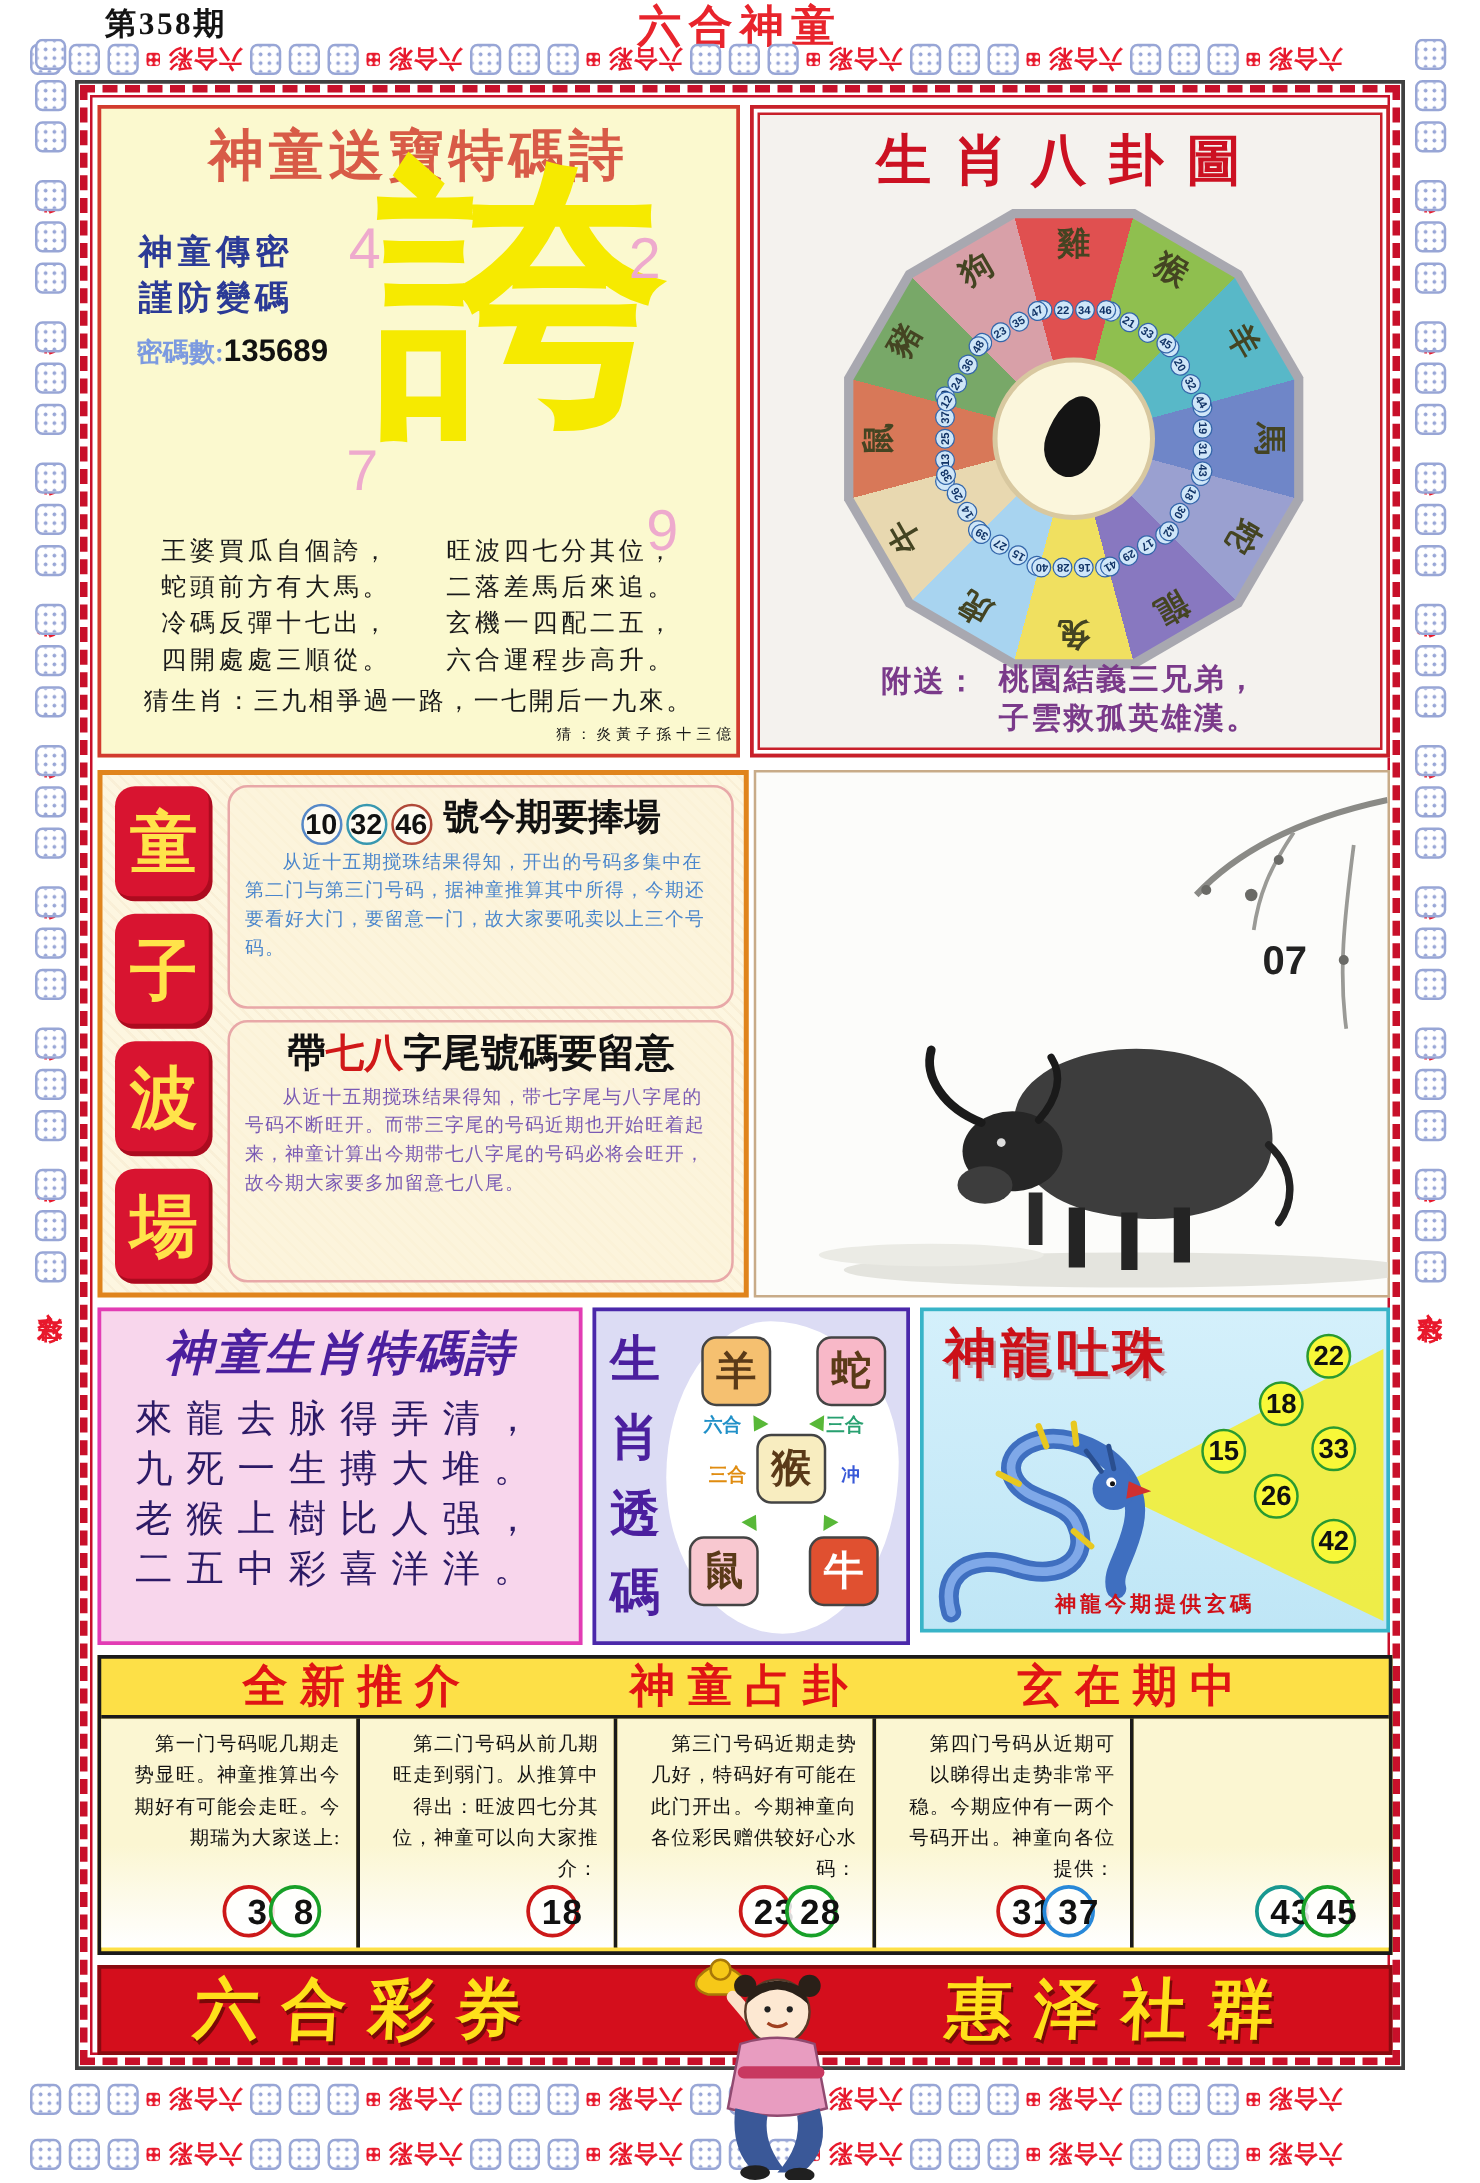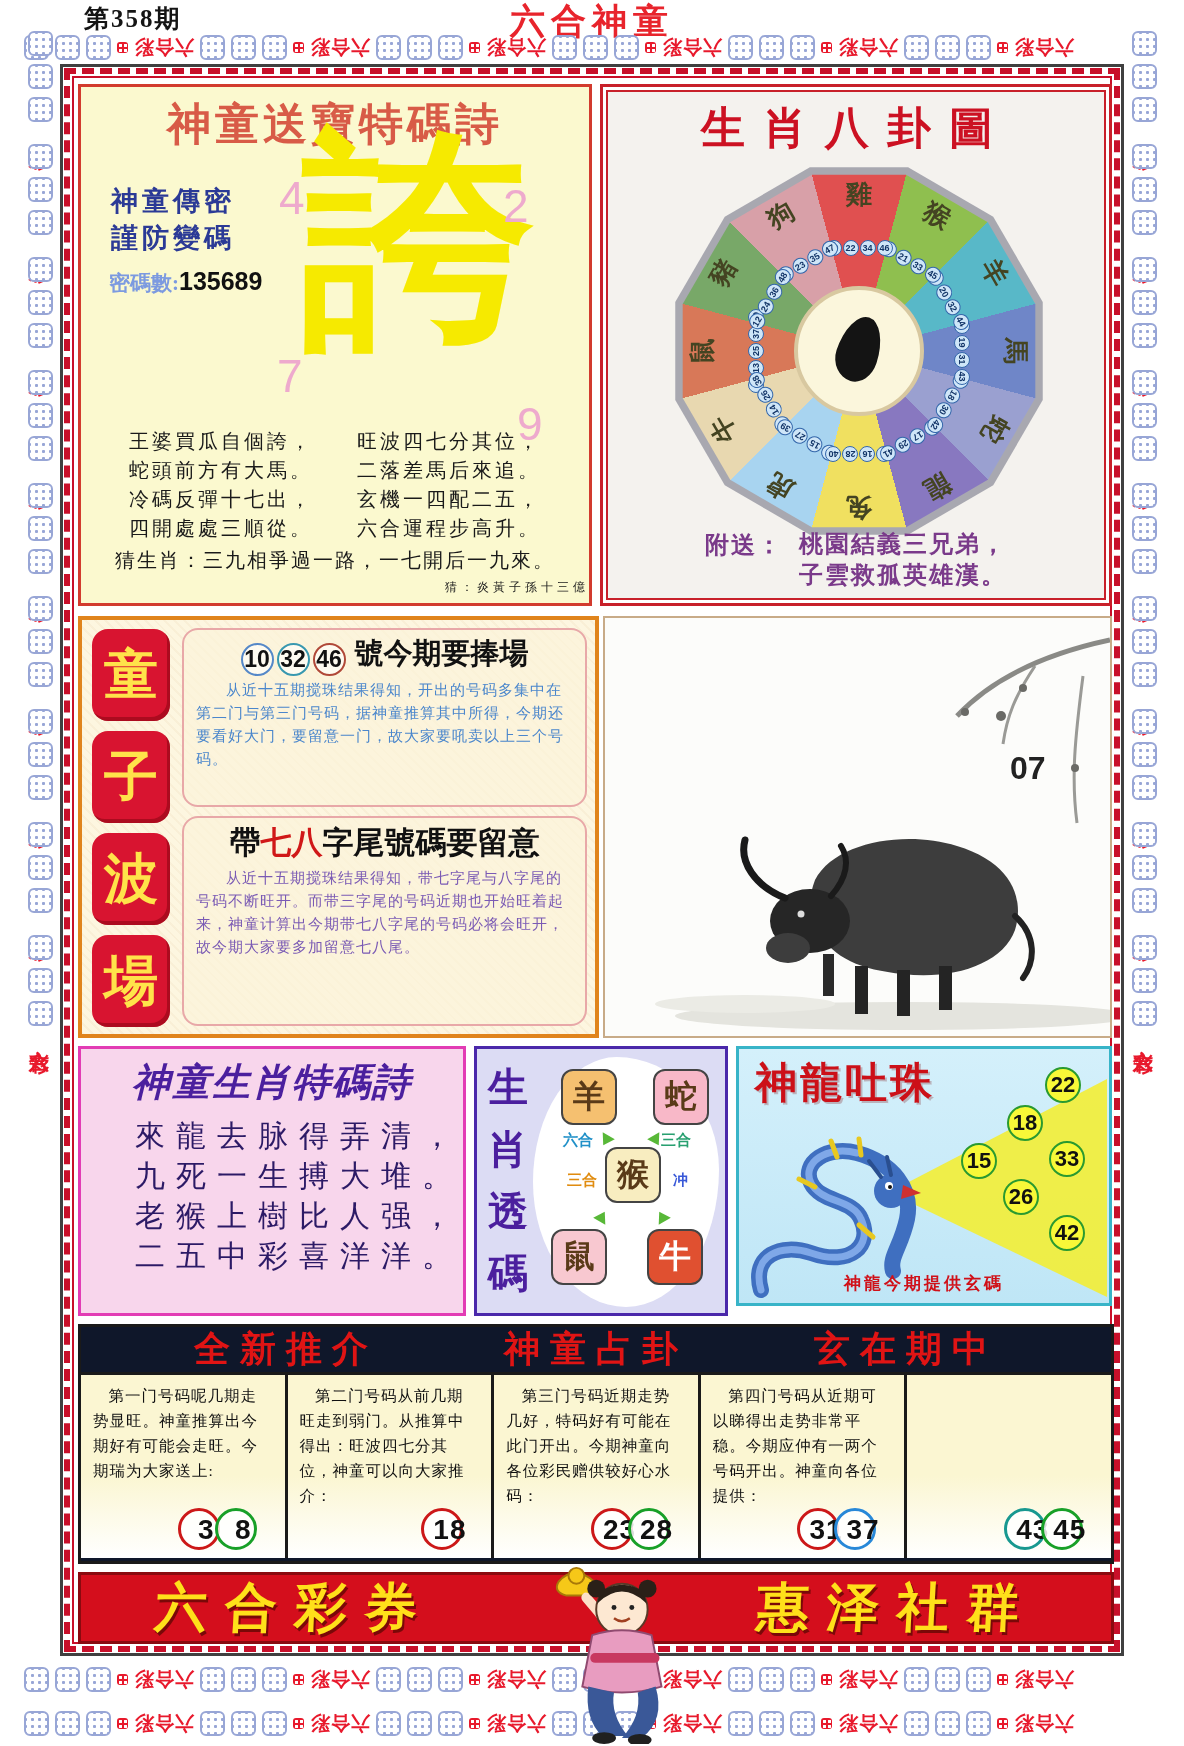--- a/index.html
+++ b/index.html
@@ -111,21 +111,21 @@
 
   
   .p4 { left:525px; top:534px; width:509px; height:422px; border:2px solid #c8ab88; background:#fcfcfa; }
   .oxnum { position:absolute; left:405px; top:132px; font-size:32px; font-weight:bold; color:#222;
            font-family:Liberation Sans, sans-serif;}
 
   
   .p5 { left:0; top:964px; width:388px; height:270px; background:#f8d6ec; border:3px solid #e23cb4; }
   .p5-title { text-align:center; margin-top:8px; font-size:38px; font-weight:bold; font-style:italic;
               color:#4b1f9e; letter-spacing:2px;}
-  .p5-lines { margin-top:8px; text-align:right; font-size:30px; line-height:40px; color:#2c1a66; letter-spacing:11px;}
+  .p5-lines { margin-top:8px; text-align:center; font-size:30px; line-height:40px; color:#2c1a66; letter-spacing:11px;}
 
   
   .p6 { left:396px; top:964px; width:254px; height:270px; background:#dcdcf4; border:3px solid #4a28aa; }
   .vtitle { position:absolute; left:8px; top:8px; width:46px; display:flex; flex-direction:column;
             align-items:center; font-size:40px; line-height:62px; font-weight:bold; color:#4b1f9e;}
   .cloud { position:absolute; left:56px; top:8px; right:6px; bottom:6px; background:#fff;
            border-radius:45% 55% 50% 50%/50% 45% 55% 50%; }
   .atile { position:absolute; width:56px; height:56px; border:2px solid #444; border-radius:12px;
            display:flex; align-items:center; justify-content:center; font-size:32px; font-weight:bold; color:#5a3a18;}
   .t-goat{left:84px;top:20px;background:#f5c070;} .t-snake{left:176px;top:20px;background:#f8b8c8;}
@@ -146,25 +146,25 @@
           opacity:.88; clip-path:polygon(0 52%, 100% 0%, 100% 100%); }
   .dball { position:absolute; width:36px; height:36px; border-radius:50%; background:#f8f838;
            border:2px solid #2a9a30; color:#111; font-size:22px; font-weight:bold; display:flex;
            align-items:center; justify-content:center; font-family:"Liberation Sans",sans-serif;}
   .d1{left:306px;top:18px;} .d2{left:268px;top:56px;} .d3{left:222px;top:94px;}
   .d4{left:310px;top:92px;} .d5{left:264px;top:130px;} .d6{left:310px;top:166px;}
   .p7-cap { position:absolute; bottom:8px; width:100%; text-align:center; color:#d01018;
             font-weight:bold; font-size:17px; letter-spacing:3px;}
 
   
-  .tbl { left:0; top:1242px; width:1036px; height:240px; border:3px solid #1a1a1a; background:#0f172a; }
+  .tbl { left:0; top:1242px; width:1036px; height:240px; border:3px solid #1a1a1a; background:#fde047; }
   .thead { height:48px; display:flex; justify-content:space-around; align-items:center; padding:0 50px;
            border-bottom:3px solid #1a1a1a; }
   .th { font-size:36px; font-weight:bold; color:#e01414; letter-spacing:10px; font-family:"Liberation Sans",sans-serif;}
-  .tcols { display:flex; height:183px; }
+  .tcols { display:flex; height:183px;text-align:right; }
   .tcol { flex:1; border-right:3px solid #1a1a1a; background:linear-gradient(#fbf6d2 55%, #ffffff);
           padding:8px 12px 6px; position:relative; font-size:15.5px; line-height:25px; color:#111;
           letter-spacing:1px; text-indent:1em;}
   .tcol:last-child { border-right:none; }
   .tballs { position:absolute; bottom:8px; right:28px; display:flex; }
   .tball { width:42px; height:42px; border-radius:50%; border:3px solid; background:rgba(255,255,255,.85);
            font-size:28px; font-weight:bold; color:#111; display:flex; align-items:center;
            justify-content:center; margin-left:-5px; font-family:"Liberation Sans",sans-serif;}
   .c-red{border-color:#cc1818;} .c-green{border-color:#18a028;} .c-blue{border-color:#2888d8;} .c-teal{border-color:#189890;}
 

